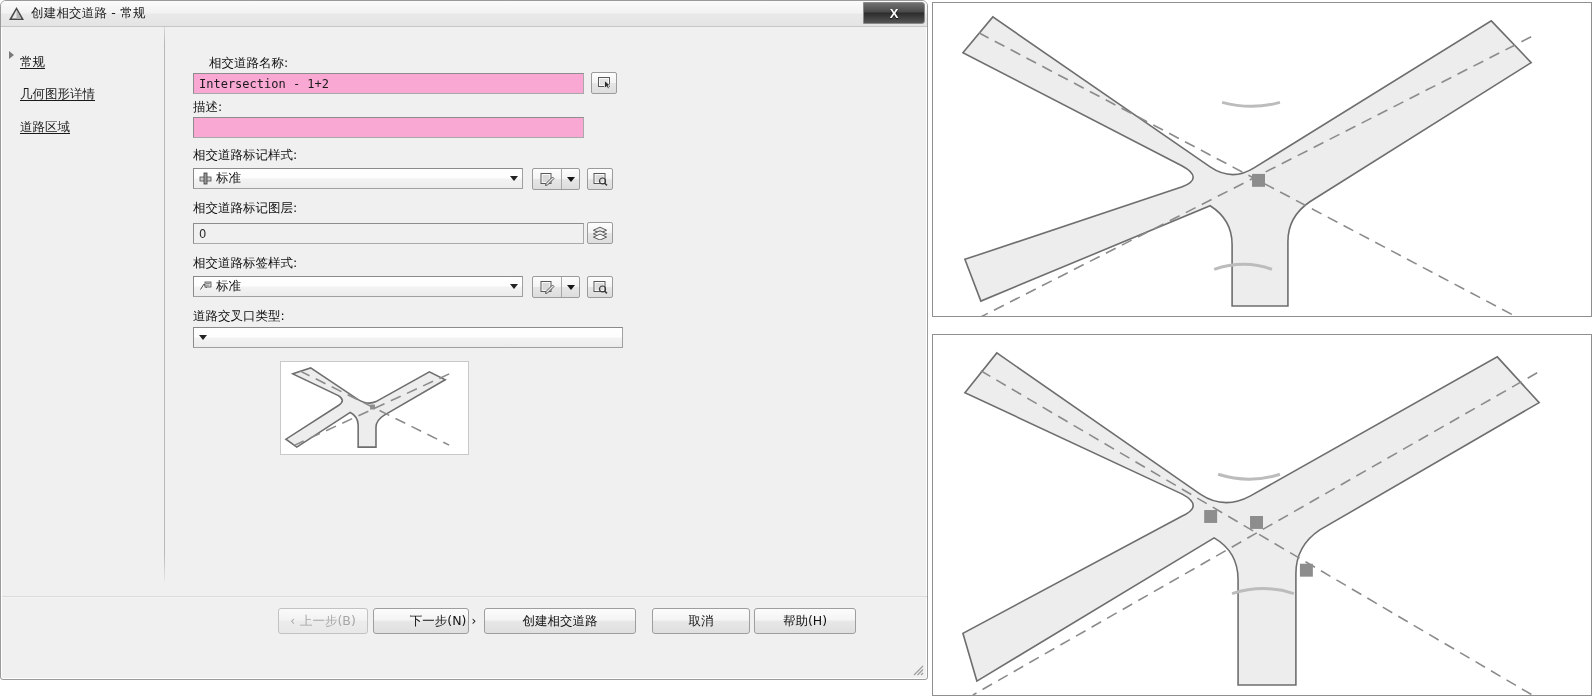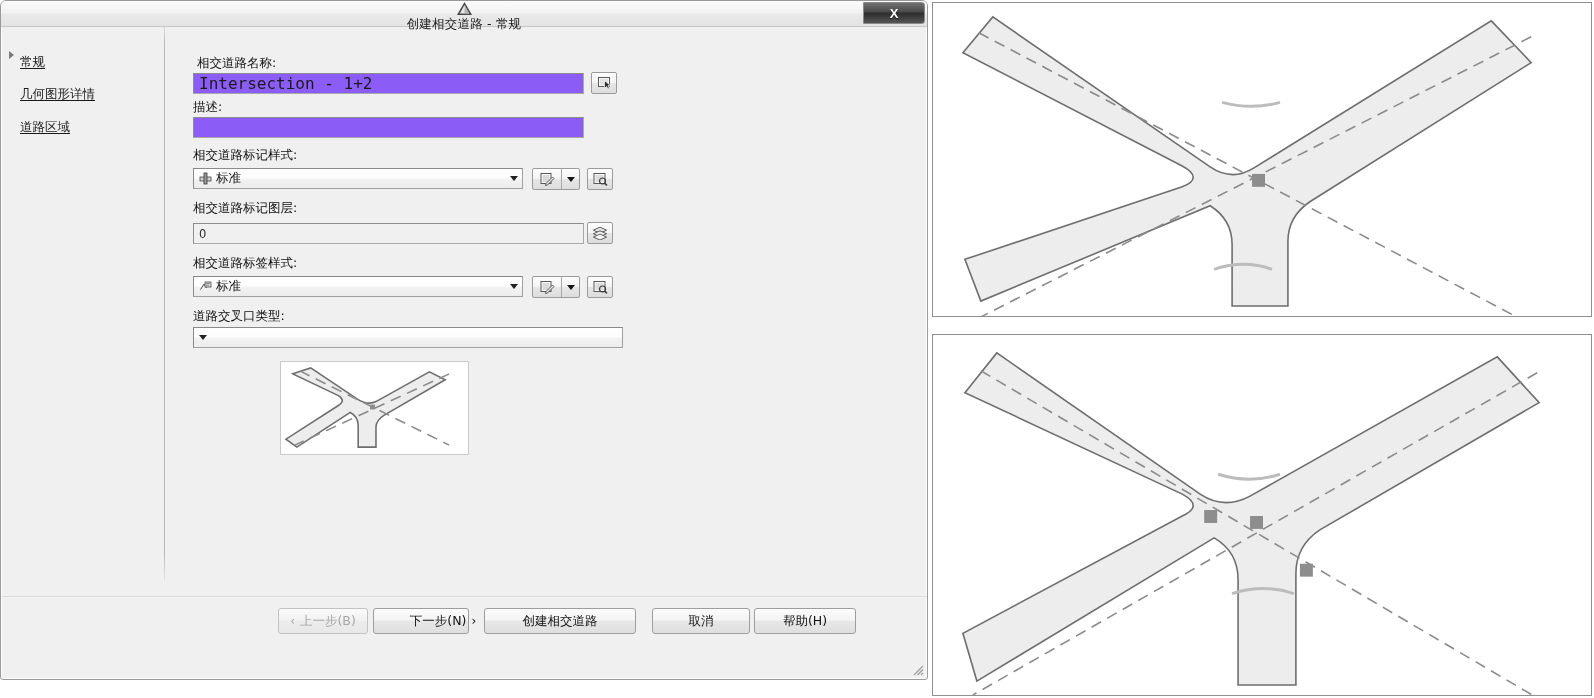--- a/index.html
+++ b/index.html
@@ -16,21 +16,21 @@
     border:1px solid #9a9a9a;
     border-radius:6px 6px 3px 3px;
     box-sizing:border-box;
     box-shadow:0 0 0 1px #ffffff inset;
   }
   #titlebar{
     position:relative;height:25px;
     background:linear-gradient(to bottom,#fbfbfb 0%,#f2f2f2 48%,#e9e9e9 52%,#e4e4e4 100%);
     border-bottom:1px solid #c6c6c6;
     border-radius:5px 5px 0 0;
-    display:flex;align-items:center;flex-direction:column;
+    display:flex;align-items:center;
   }
   #app-logo{
     width:17px;height:15px;margin-left:7px;margin-right:6px;position:relative;
   }
   #app-logo svg{display:block;}
   #title-text{
     font-size:12.5px;color:#1b1b1b;letter-spacing:.2px;
     font-family:"DejaVu Sans","Liberation Sans",sans-serif;
   }
   #close-btn{
@@ -70,24 +70,24 @@
   
   #form{
     position:absolute;left:192px;top:26px;width:700px;
   }
   .fld-label{
     position:absolute;font-size:12.5px;color:#101010;white-space:nowrap;
     font-family:"DejaVu Sans","Liberation Sans",sans-serif;
   }
   .textbox{
     position:absolute;box-sizing:border-box;height:21px;
-    background:#8b5cf6;border:1px solid #a9a9a9;
+    background:#f9a8d4;border:1px solid #a9a9a9;
     border-top-color:#8d8d8d;border-left-color:#8d8d8d;
     display:flex;align-items:center;padding-left:5px;
-    font-size:16px;color:#1a1a1a;
+    font-size:12px;color:#1a1a1a;
     font-family:"DejaVu Sans Mono","Liberation Mono",monospace;
   }
   .textbox.readonly{
     background:#f0f0f0;color:#2a2a2a;
     font-family:"DejaVu Sans","Liberation Sans",sans-serif;
     font-size:11.5px;
   }
   .combo{
     position:absolute;box-sizing:border-box;height:21px;
     background:linear-gradient(to bottom,#ffffff 0%,#fdfdfd 48%,#f3f3f3 52%,#ececec 100%);
@@ -195,21 +195,21 @@
     <div class="side-item" style="top:52px;text-align:right;">
       <span class="side-label">几何图形详情</span>
     </div>
     <div class="side-item" style="top:85px;justify-content:center;">
       <span class="side-label">道路区域</span>
     </div>
   </div>
 
   <div id="form">
 
-    <div class="fld-label" style="left:4px;top:28px;">相交道路名称:</div>
+    <div class="fld-label" style="left:16px;top:28px;">相交道路名称:</div>
     <div class="textbox" style="left:0px;top:46px;width:391px;">Intersection - 1+2</div>
     <div class="iconbtn" style="left:398px;top:45px;width:26px;">
       <svg width="15" height="14" viewBox="0 0 15 14">
         <rect x="1.5" y="1.5" width="11" height="9" fill="#f7f7f7" stroke="#5a5a5a" stroke-width="1"></rect>
         <rect x="3" y="3" width="8" height="6" fill="#e2e2e2"></rect>
         <path d="M7.5 4.5 L7.5 12.5 L9.6 10.4 L11 13 L12.4 12.2 L11 9.7 L13.6 9.7 Z" fill="#2e2e2e" stroke="#ffffff" stroke-width="0.7"></path>
       </svg>
     </div>
 
     <div class="fld-label" style="left:0px;top:72px;">描述:</div>

